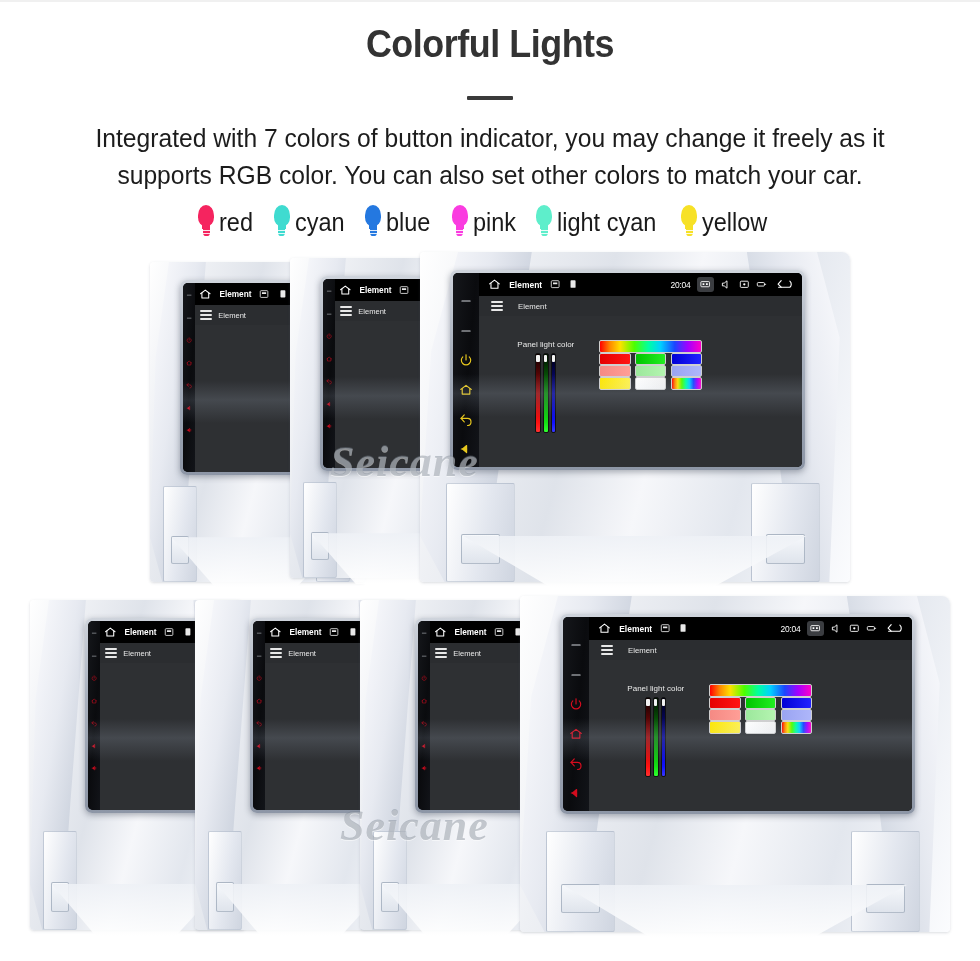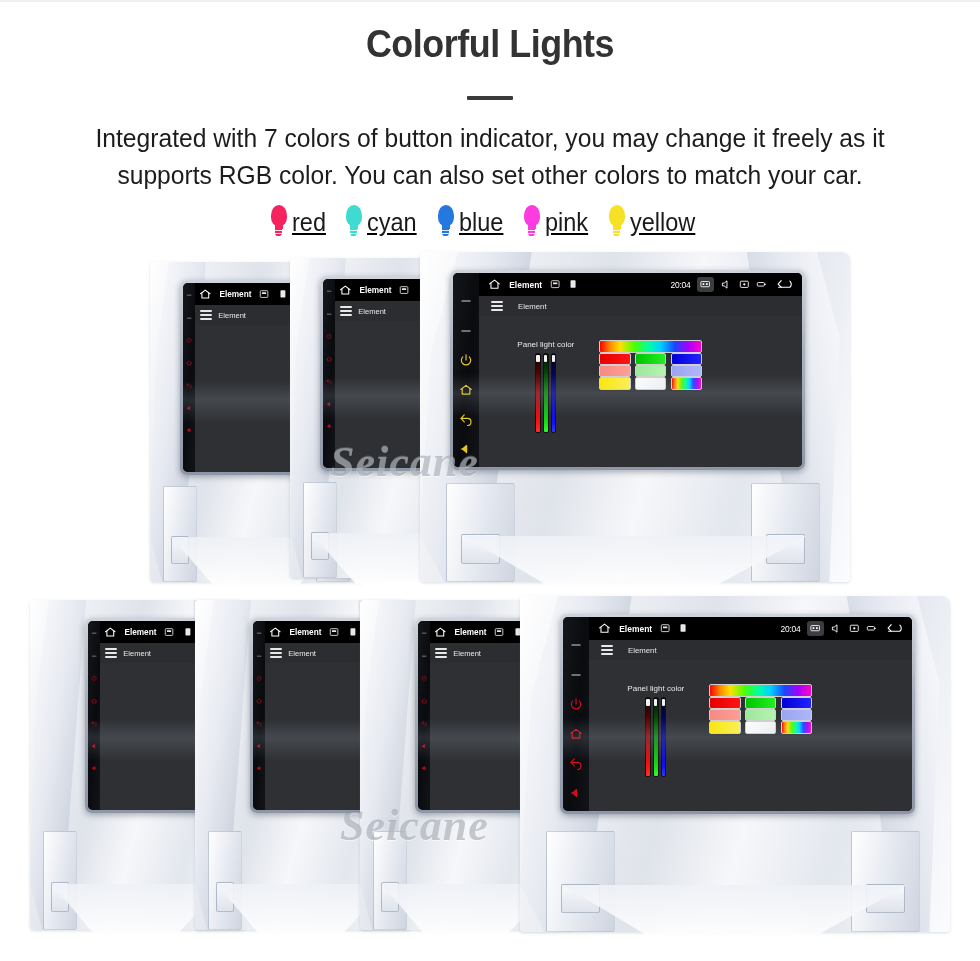--- a/index.html
+++ b/index.html
@@ -32,21 +32,21 @@
     font-size: 26.5px; line-height: 37px;
     transform: scaleX(0.93); transform-origin: center;
   }
 
   
   .legend {
     position: absolute; top: 205px; left: 0; width: 980px;
     display: flex; justify-content: center; align-items: center;
     gap: 0px;
   }
-  .legend-item { display: flex; align-items: center; gap: 3px; margin-right: 16px; text-decoration: underline; }
+  .legend-item { display: flex; align-items: center; gap: 3px; margin-right: 16px; }
   .legend-item:last-child { margin-right: 12px; }
   .bulb { width: 20px; height: 34px; position: relative; flex: 0 0 auto; }
   .bulb .glass {
     position: absolute; top: 0; left: 2px; width: 16px; height: 21px;
     border-radius: 50% 50% 42% 42%;
   }
   .bulb .neck {
     position: absolute; top: 19px; left: 6px; width: 8px; height: 5px;
   }
   .bulb .base {
@@ -241,20 +241,28 @@
       </span>
       <span class="legend-label">blue</span>
     </div>
     <div class="legend-item">
       <span class="bulb">
         <span class="glass" style="background:#fa3ce0"></span>
         <span class="neck" style="background:#fa3ce0"></span>
         <span class="base" style="background:#fa3ce0"></span>
       </span>
       <span class="legend-label">pink</span>
+    </div>
+    <div class="legend-item">
+      <span class="bulb">
+        <span class="glass" style="background:#5eeecb"></span>
+        <span class="neck" style="background:#5eeecb"></span>
+        <span class="base" style="background:#5eeecb"></span>
+      </span>
+      <span class="legend-label">light cyan</span>
     </div>
     <div class="legend-item">
       <span class="bulb">
         <span class="glass" style="background:#f7e126"></span>
         <span class="neck" style="background:#f7e126"></span>
         <span class="base" style="background:#f7e126"></span>
       </span>
       <span class="legend-label">yellow</span>
     </div>
   </div>

